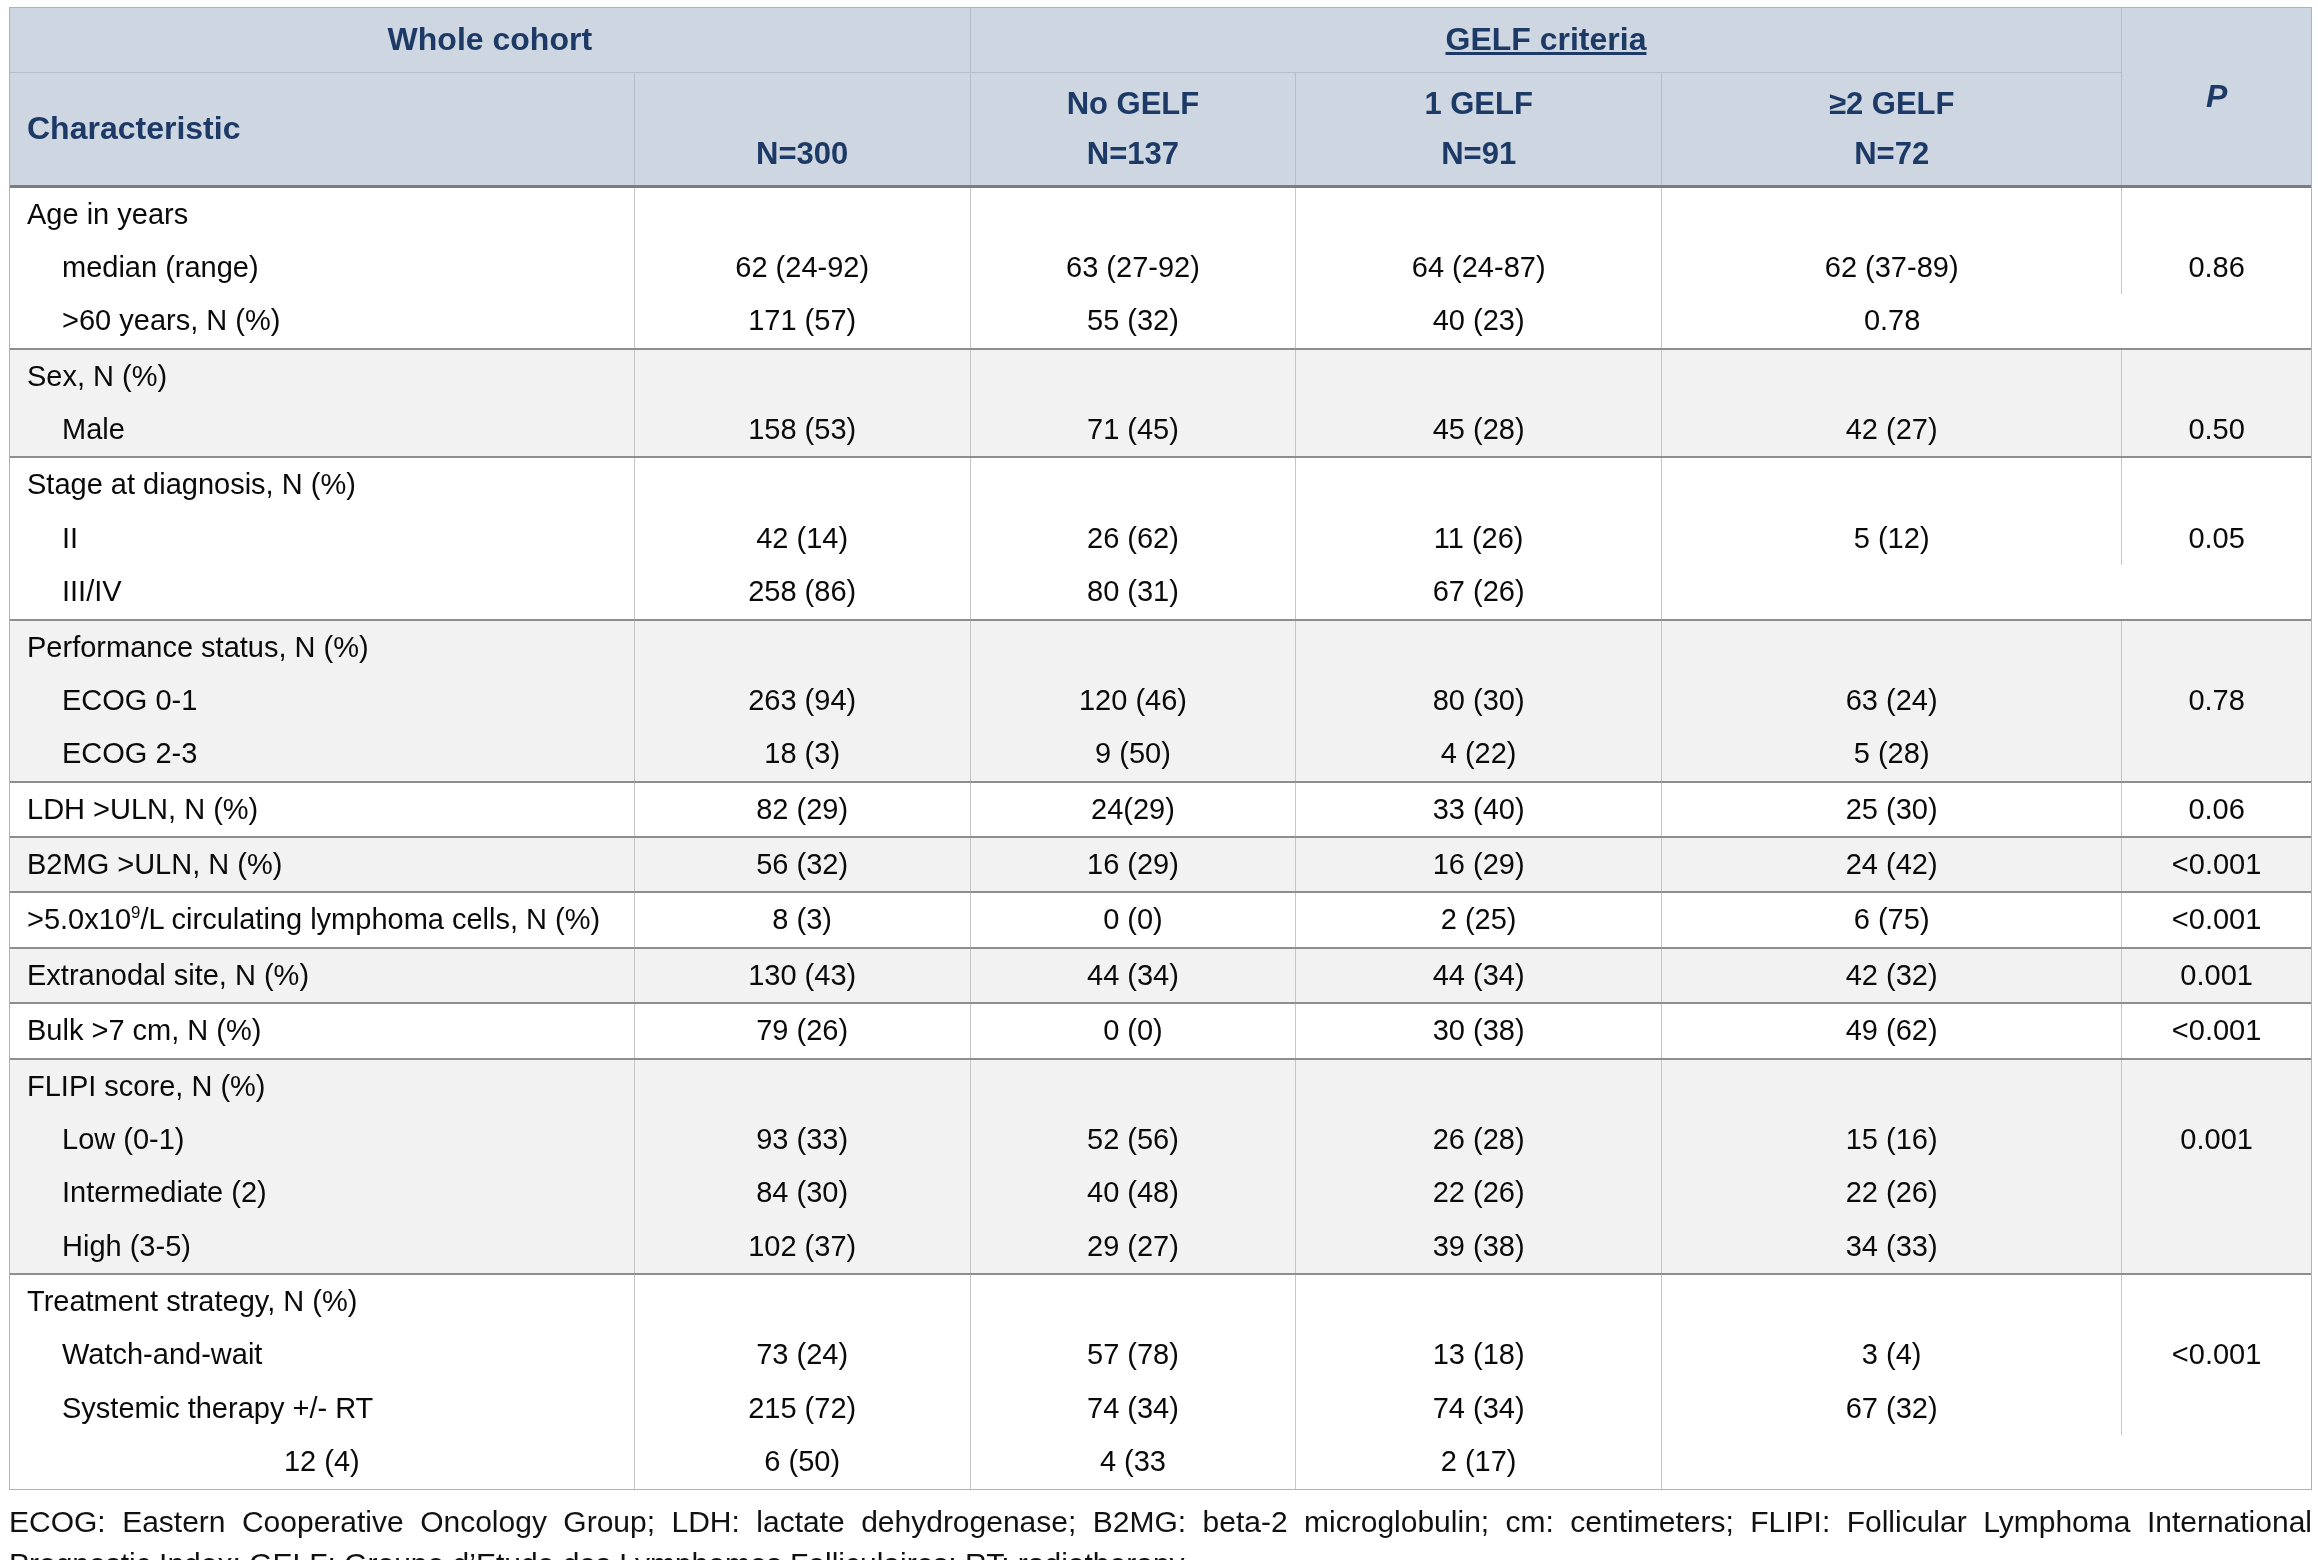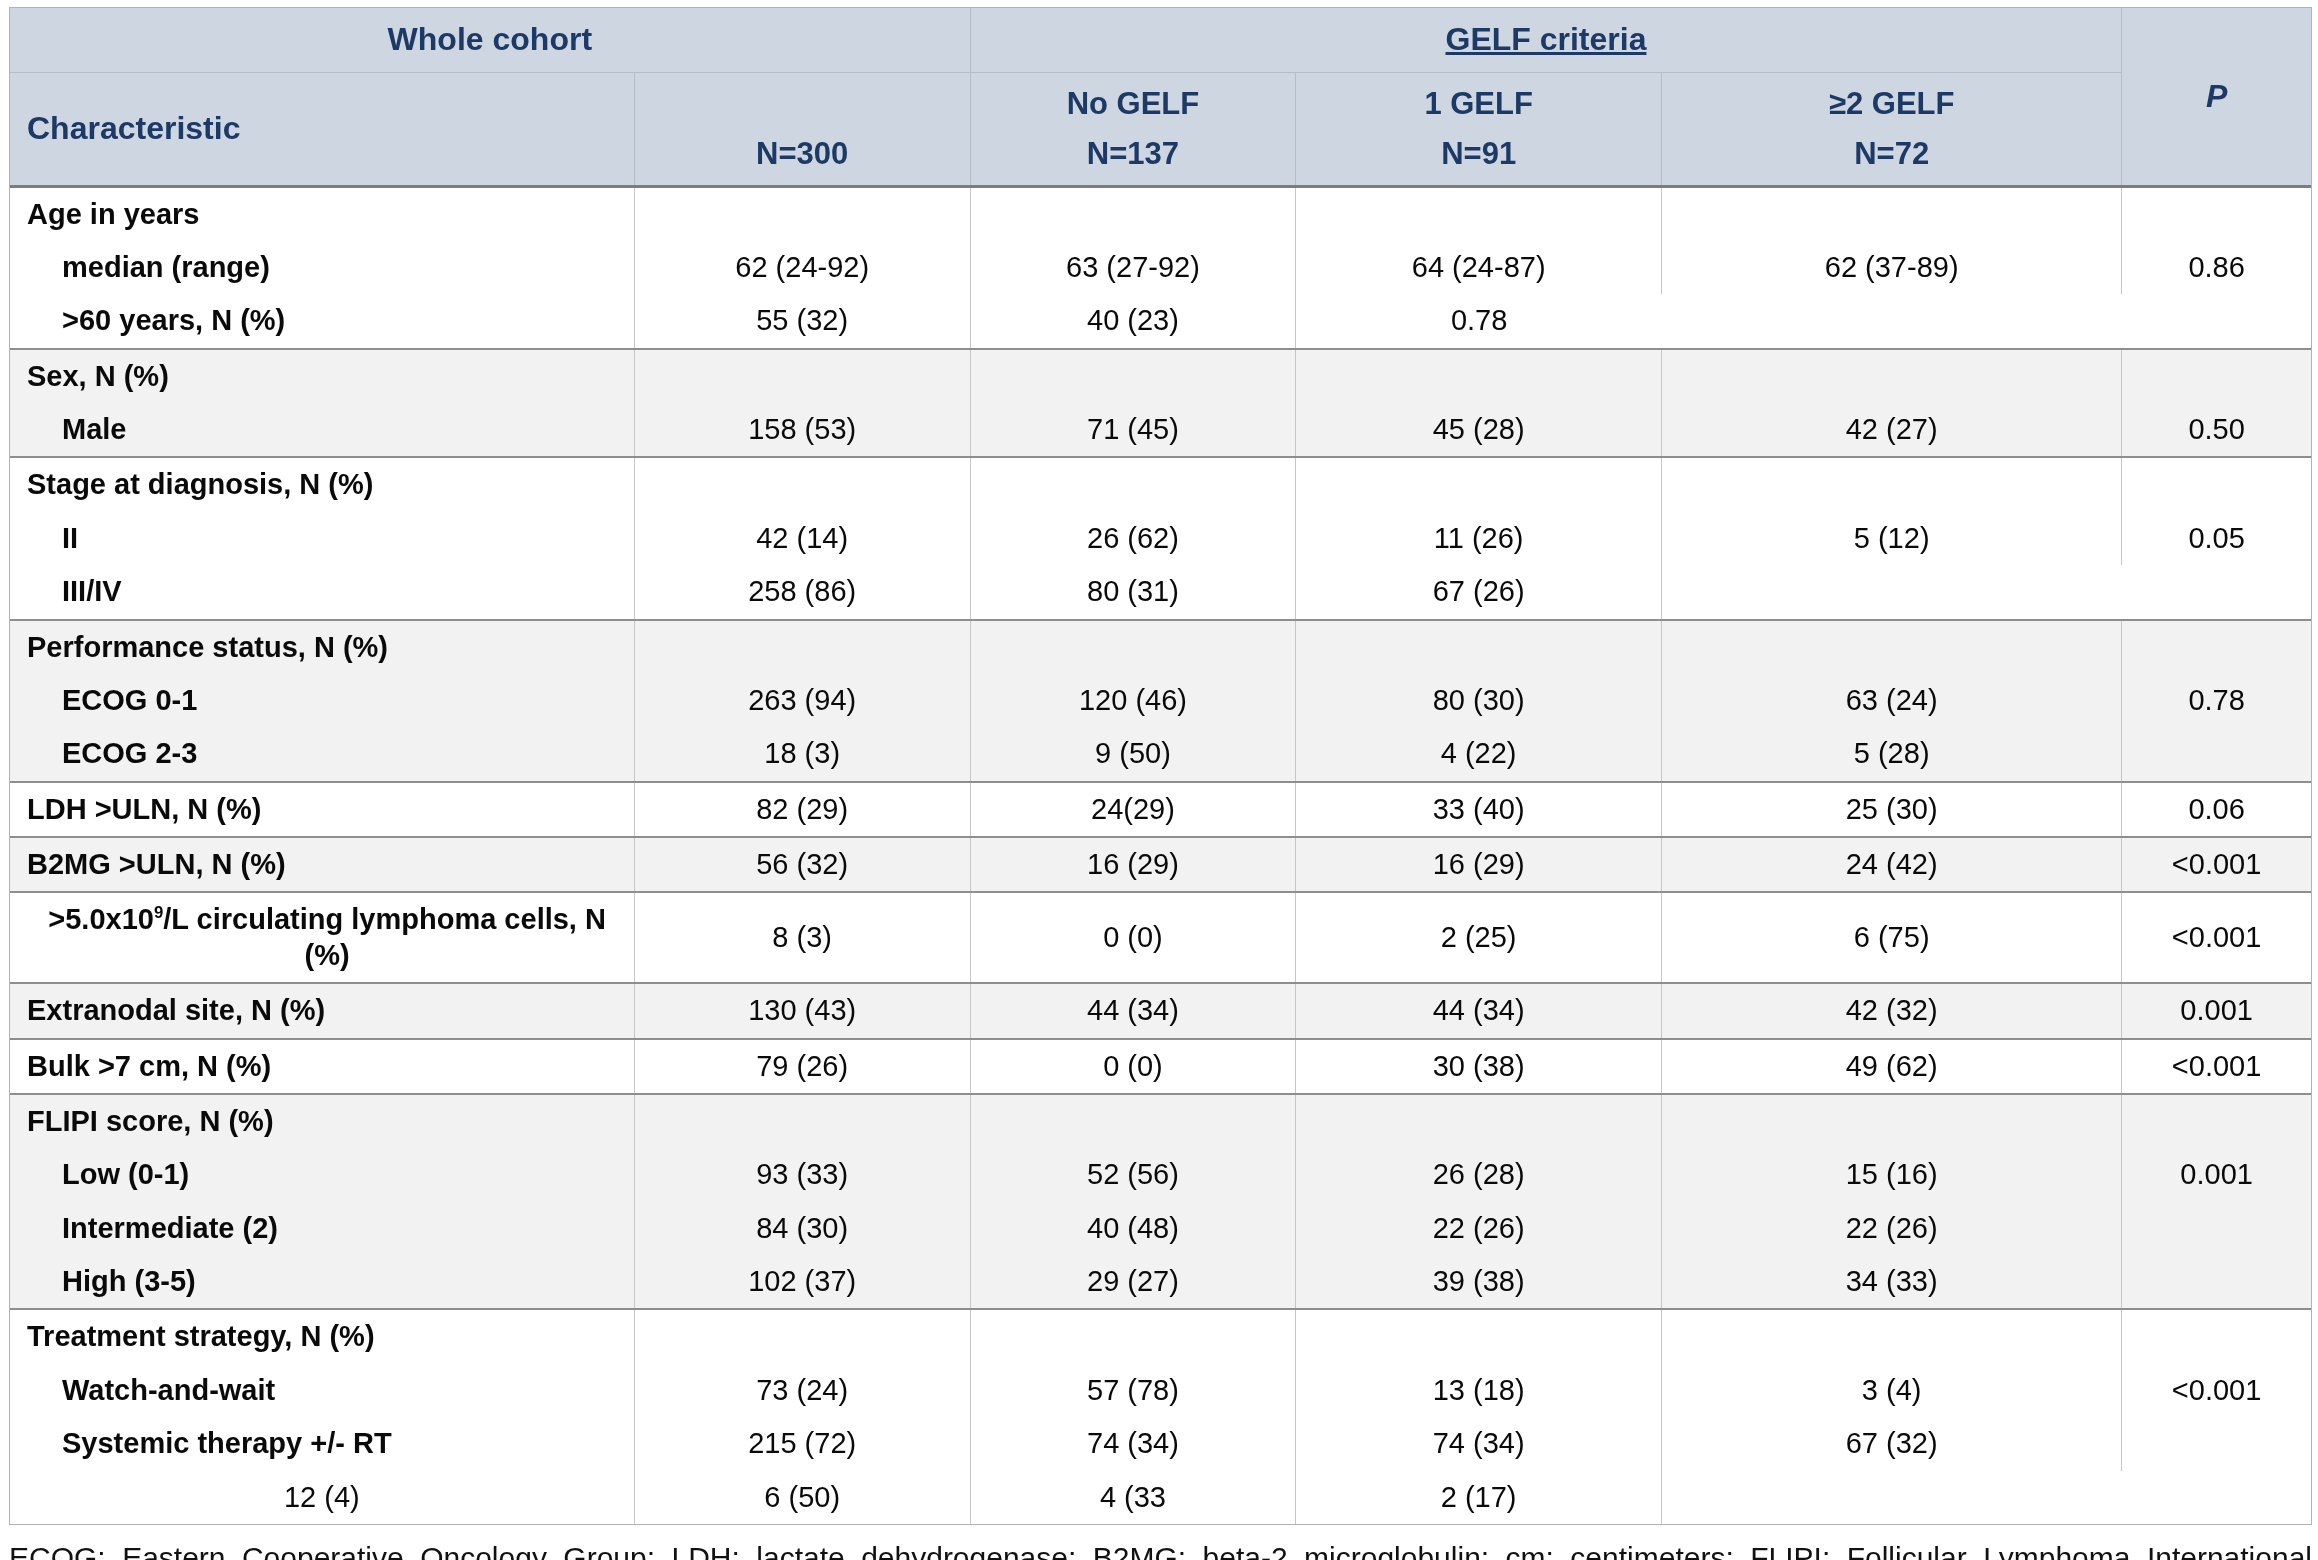--- a/index.html
+++ b/index.html
@@ -51,21 +51,21 @@
   .section:last-child { border-bottom: none; }
   .row { display: grid; grid-template-columns: var(--cols); align-items: stretch; }
   .cell {
     display: flex; align-items: center; justify-content: center;
     font-size: 29px; line-height: 1.22;
     padding: 9px 6.5px;
     border-right: 1.9px solid #c6c6c6;
     text-align: center;
   }
   .cell:last-child { border-right: none; }
-  .cell.label { justify-content: flex-start; text-align: center; padding-left: 17px; font-weight: bold; }
+  .cell.label { justify-content: flex-start; text-align: center; padding-left: 17px; }
   .cell.label.indent { padding-left: 52px; }
   .cell.label .sup { vertical-align: super; font-size: 58%; line-height: 0; }
 
   
   .footnote {
     width: 2303px;
     margin-top: 11.7px;
     font-size: 30px; line-height: 1.38;
     text-align: justify;
     color: #111;
@@ -114,20 +114,21 @@
         <div class="row">
           <div class="cell label indent">median (range)</div>
           <div class="cell">62 (24-92)</div>
           <div class="cell">63 (27-92)</div>
           <div class="cell">64 (24-87)</div>
           <div class="cell">62 (37-89)</div>
           <div class="cell">0.86</div>
         </div>
         <div class="row">
           <div class="cell label indent">&gt;60 years, N (%)</div>
+          <div class="cell">171 (57)</div>
           <div class="cell">55 (32)</div>
           <div class="cell">40 (23)</div>
           <div class="cell">0.78</div>
         </div>
       </div>
 
       <div class="section gray">
         <div class="row">
           <div class="cell label">Sex, N (%)</div>
           <div class="cell"></div>

